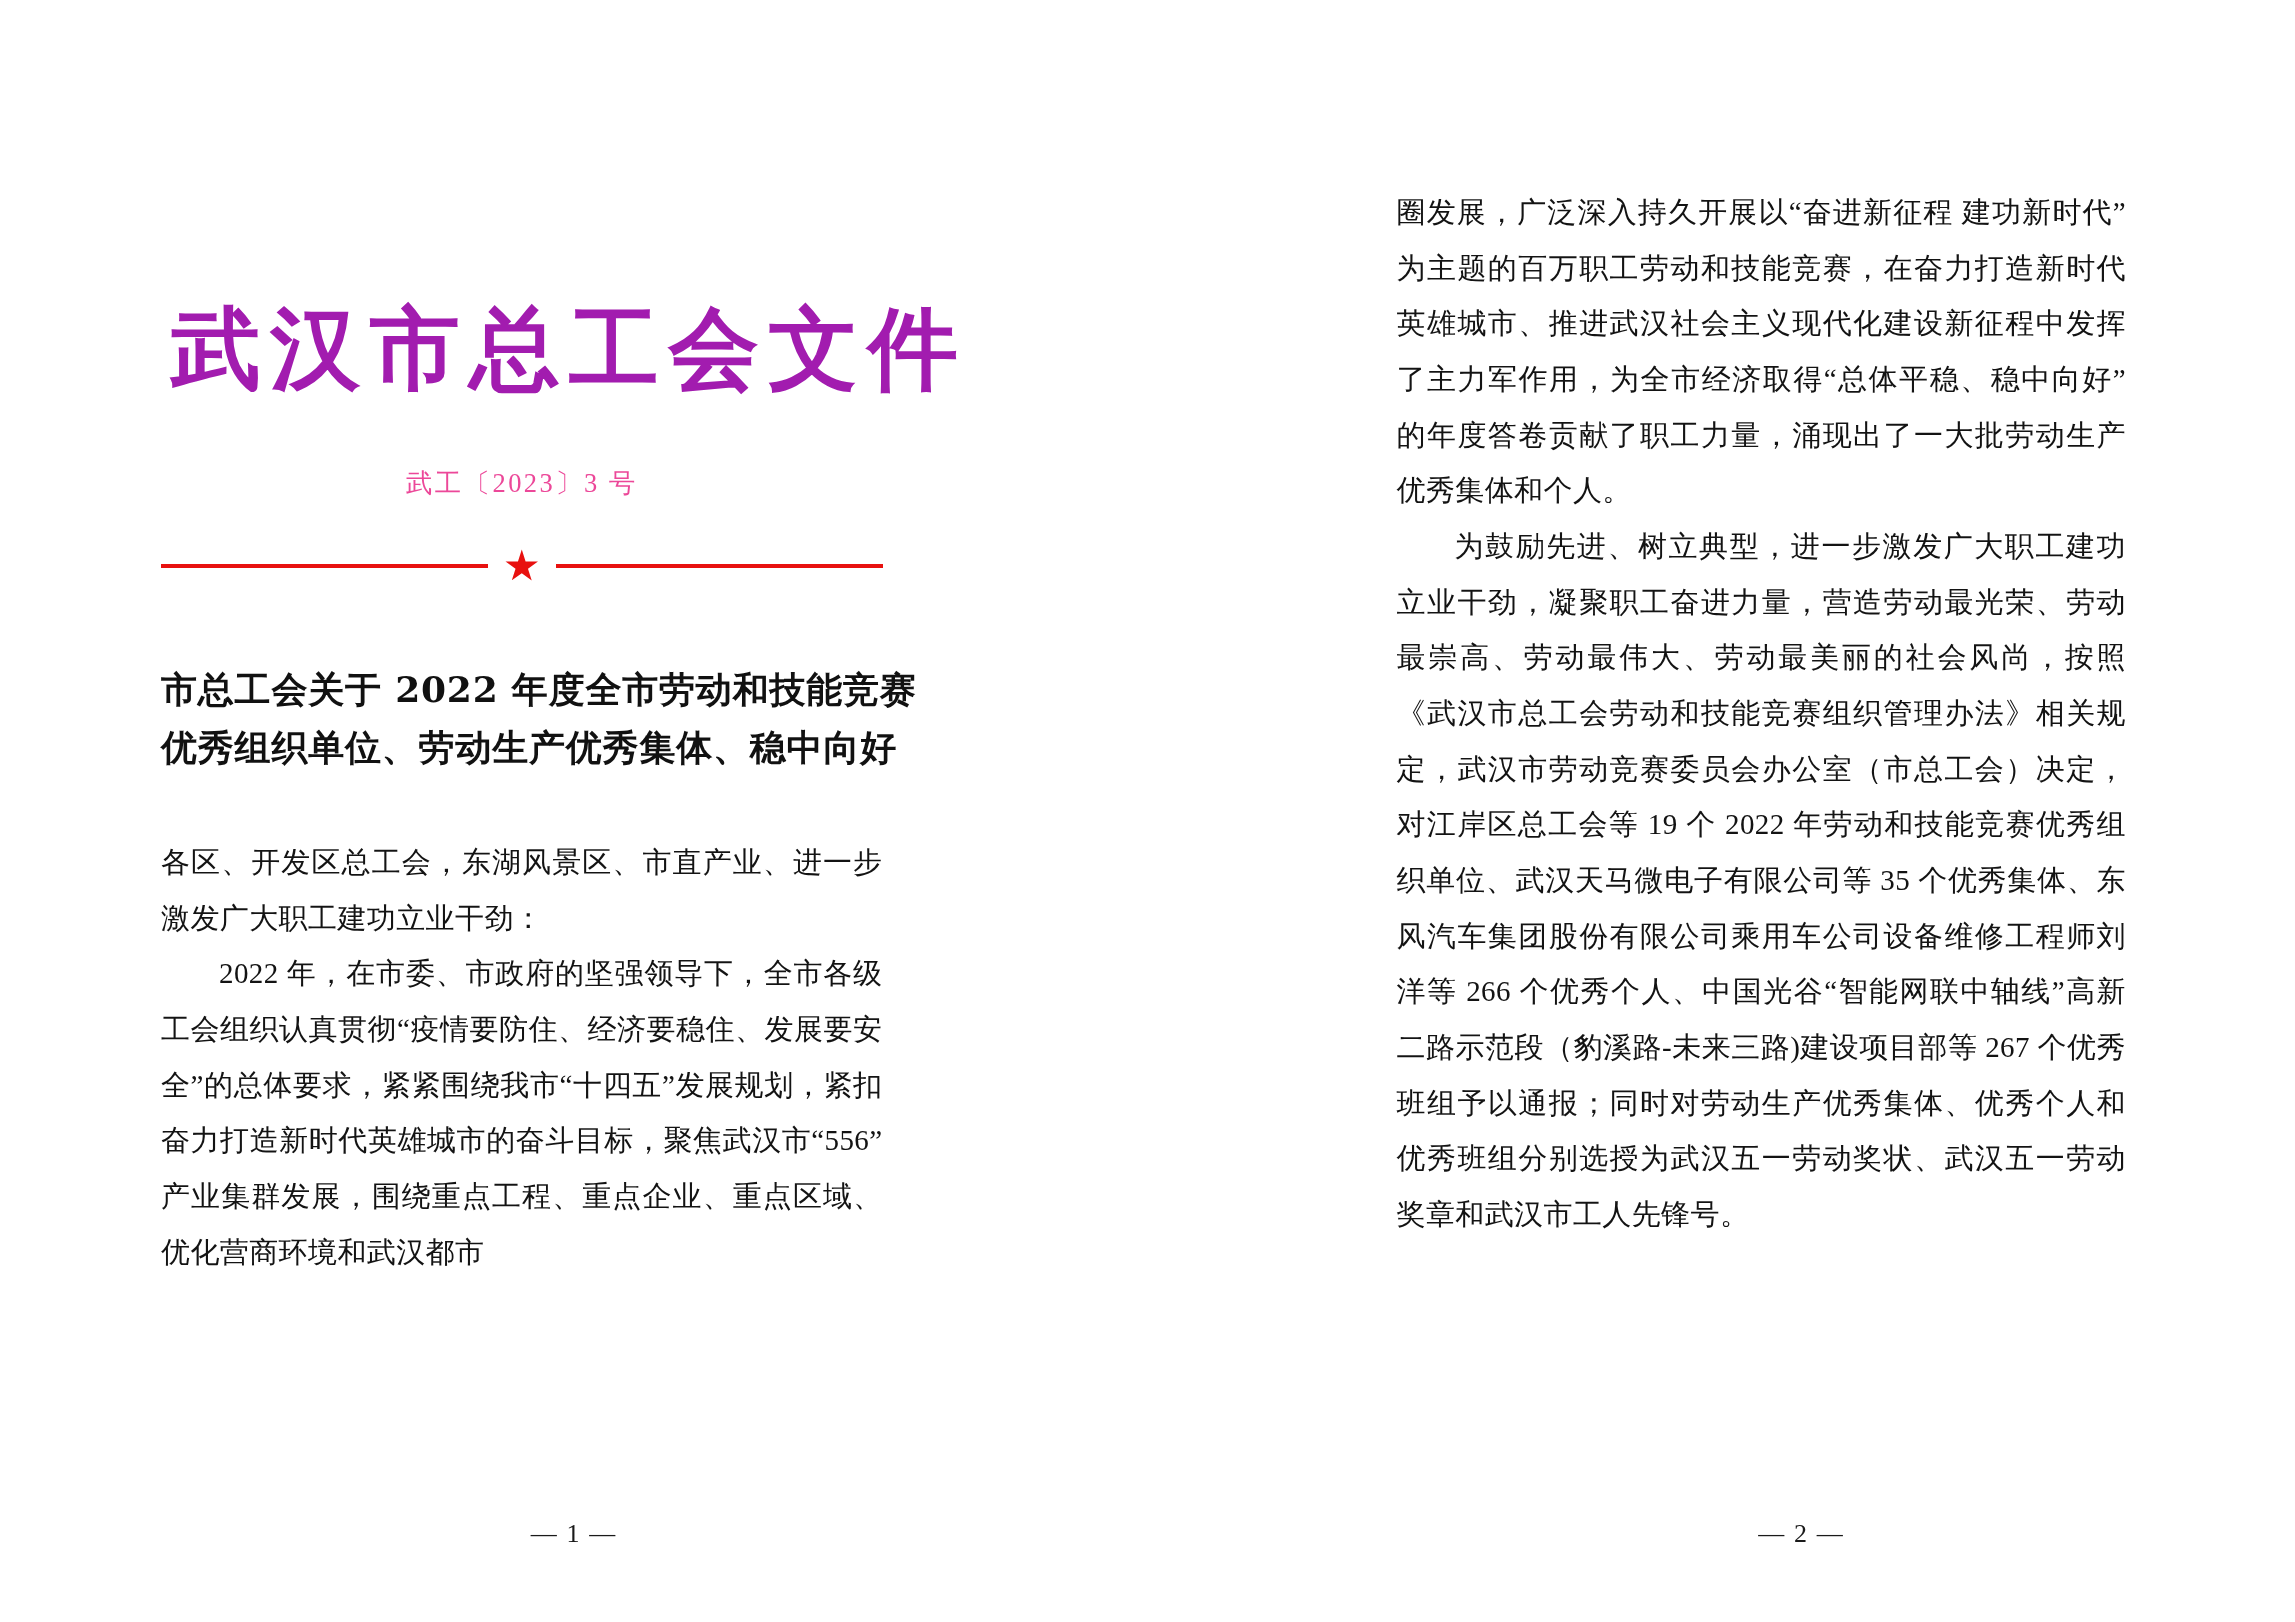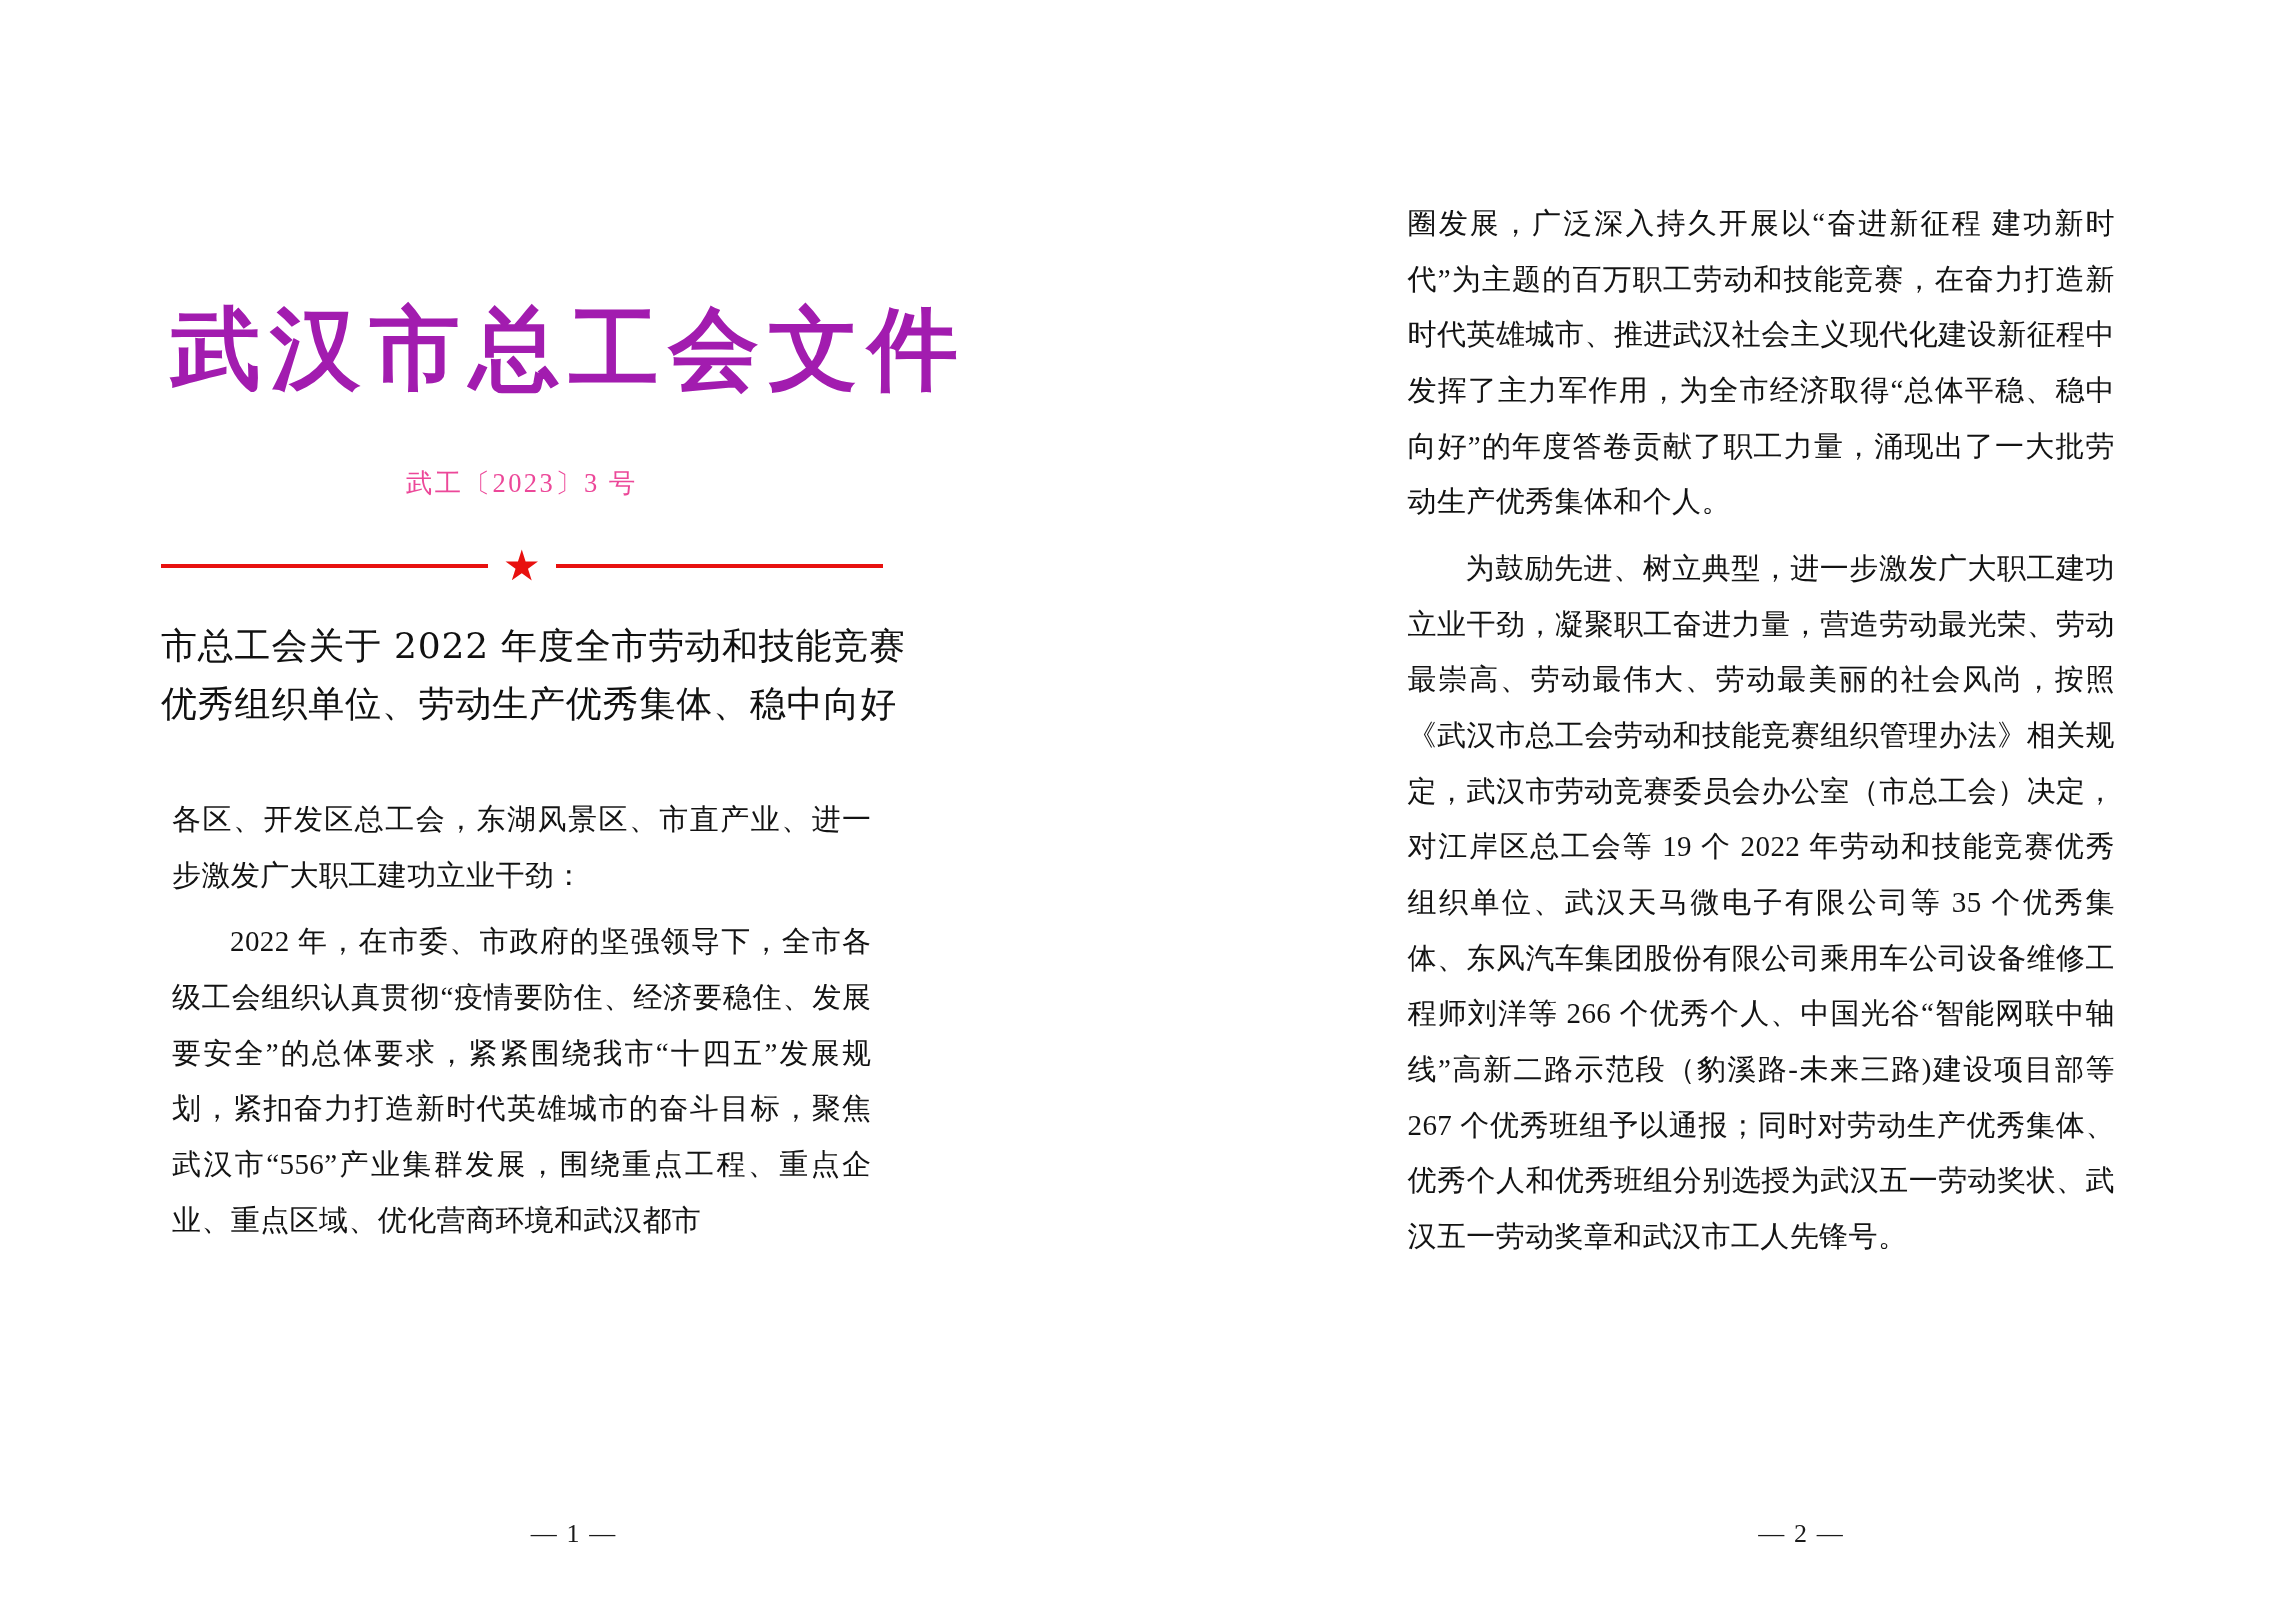--- a/index.html
+++ b/index.html
@@ -77,24 +77,24 @@
     left: 50%;
     top: 0;
     transform: translateX(-50%);
     color: #e8110f;
     font-size: 37px;
     line-height: 35px;
   }
 
   
   .doc-title {
-    margin-top: 34px;
+    margin-top: 77px;
     text-align: center;
     font-family: "DejaVu Serif", "Liberation Serif", serif;
-    font-weight: 400;
+    font-weight: 700;
     font-size: 36px;
     line-height: 1.62;
     letter-spacing: 0.8px;
     color: #111;
   }
   .doc-title div { white-space: nowrap; }
 
   
   .body-text {
     margin-top: 59px;
@@ -102,21 +102,21 @@
     line-height: 1.92;
     letter-spacing: 0.4px;
     text-align: justify;
     text-justify: inter-ideograph;
     color: #131313;
   }
   .page-right .body-text {
     margin-top: 0;
   }
   .body-text p {
-    margin: 11px;
+    margin: 0;
   }
   .body-text p.indent {
     text-indent: 2em;
   }
 
   
   .page-number {
     position: absolute;
     bottom: 74px;
     left: 0;

